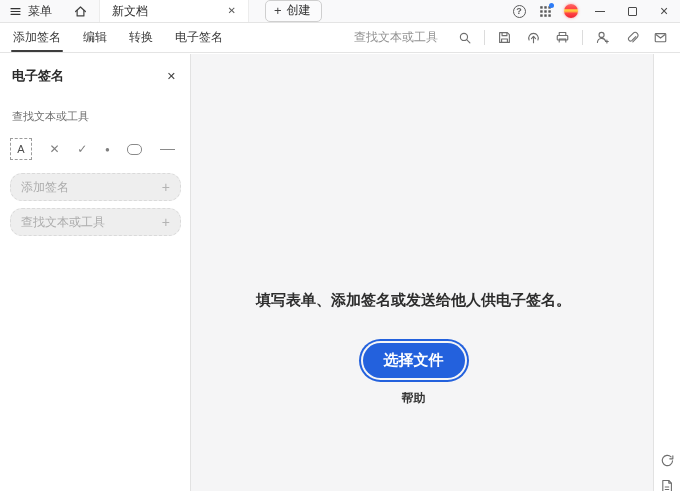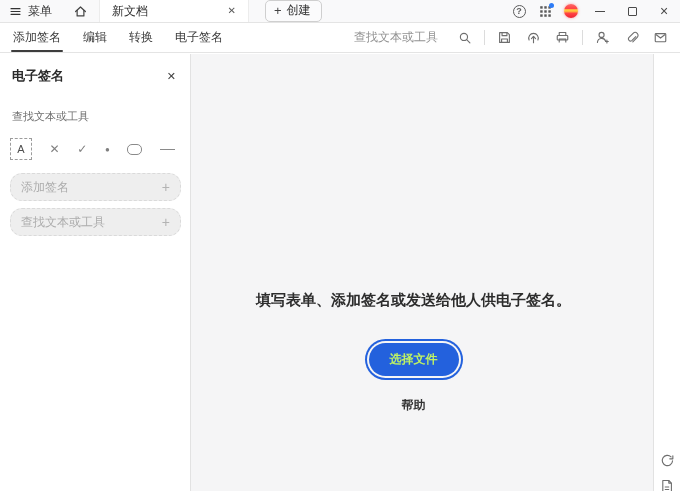--- a/index.html
+++ b/index.html
@@ -56,22 +56,22 @@
   .glyph-dot { font-size:8px; }
   .oval { width:15px; height:11px; border:1.4px solid #8a8a8a; border-radius:5px; display:inline-block; }
   .dash { width:15px; border-top:1.5px solid #8a8a8a; display:inline-block; }
   .add-btn { margin:7px 10px 0 10px; height:28px; background:#eeeeee; border:1px dashed #dadada; border-radius:12px; display:flex; align-items:center; justify-content:space-between; padding:0 10px; color:#acacac; font-size:12px; width:171px; }
   .add-btn:first-of-type { margin-top:13px; }
   .add-plus { font-size:14px; line-height:1; color:#b3b3b3; }
 
   .canvas { flex:1; background:#f5f5f6; position:relative; }
   .center-stack { position:absolute; top:237px; left:0; right:17px; display:flex; flex-direction:column; align-items:center; }
   .heading { font-size:15px; font-weight:bold; color:#2d2d2d; }
-  .select-btn { margin-top:33px; background:#2361dd; color:#bef264; font-size:12px; font-weight:bold; border-radius:999px; padding:8px 21px; box-shadow:0 0 0 2px #f5f5f6, 0 0 0 4px #2361dd; }
-  .help-link { margin-top:21px; font-size:12px; font-weight:bold; color:#333; }
+  .select-btn { margin-top:33px; background:#2361dd; color:#ffffff; font-size:15px; font-weight:bold; border-radius:999px; padding:8px 21px; box-shadow:0 0 0 2px #f5f5f6, 0 0 0 4px #2361dd; }
+  .help-link { margin-top:12px; font-size:12px; font-weight:bold; color:#333; }
 
   .rail { width:27px; background:#fff; border-left:1px solid #e2e2e2; display:flex; flex-direction:column; justify-content:flex-end; align-items:center; overflow:hidden; }
   .rail-btn { color:#6e6e6e; display:flex; align-items:center; justify-content:center; }
   .rail-btn.refresh { margin-bottom:11px; }
   .rail-btn.docthumb { margin-bottom:-4px; }
 </style>
 </head>
 <body>
 
 <div class="app">

